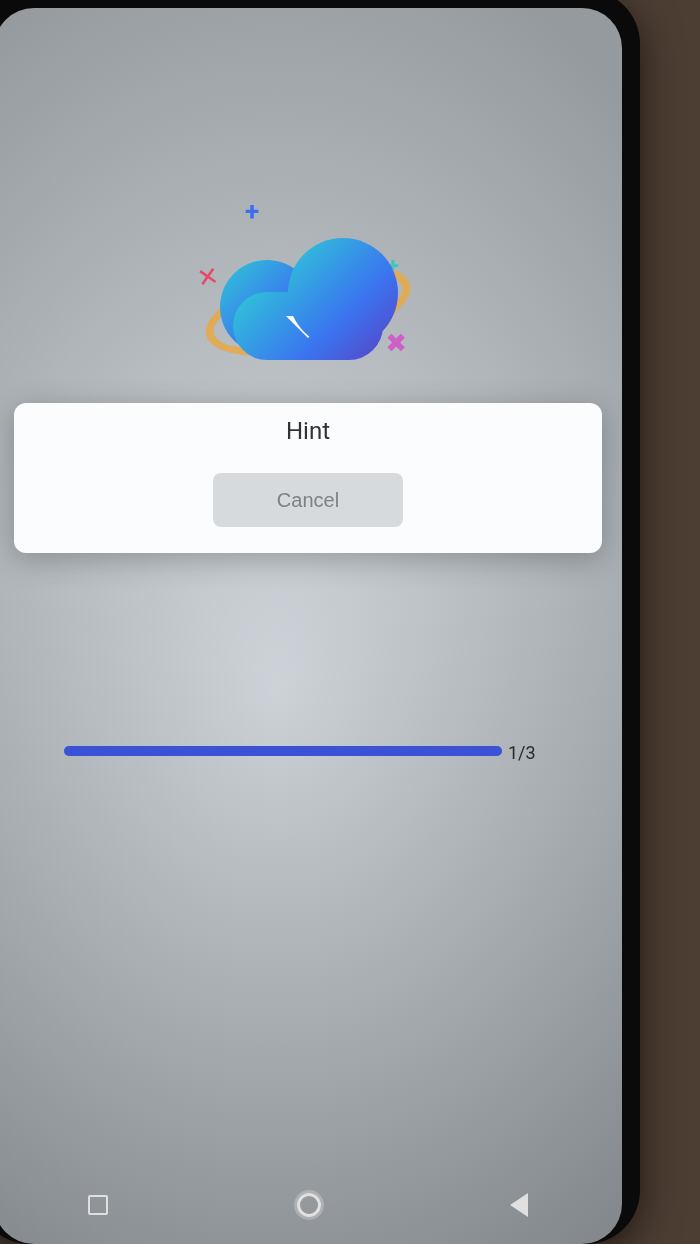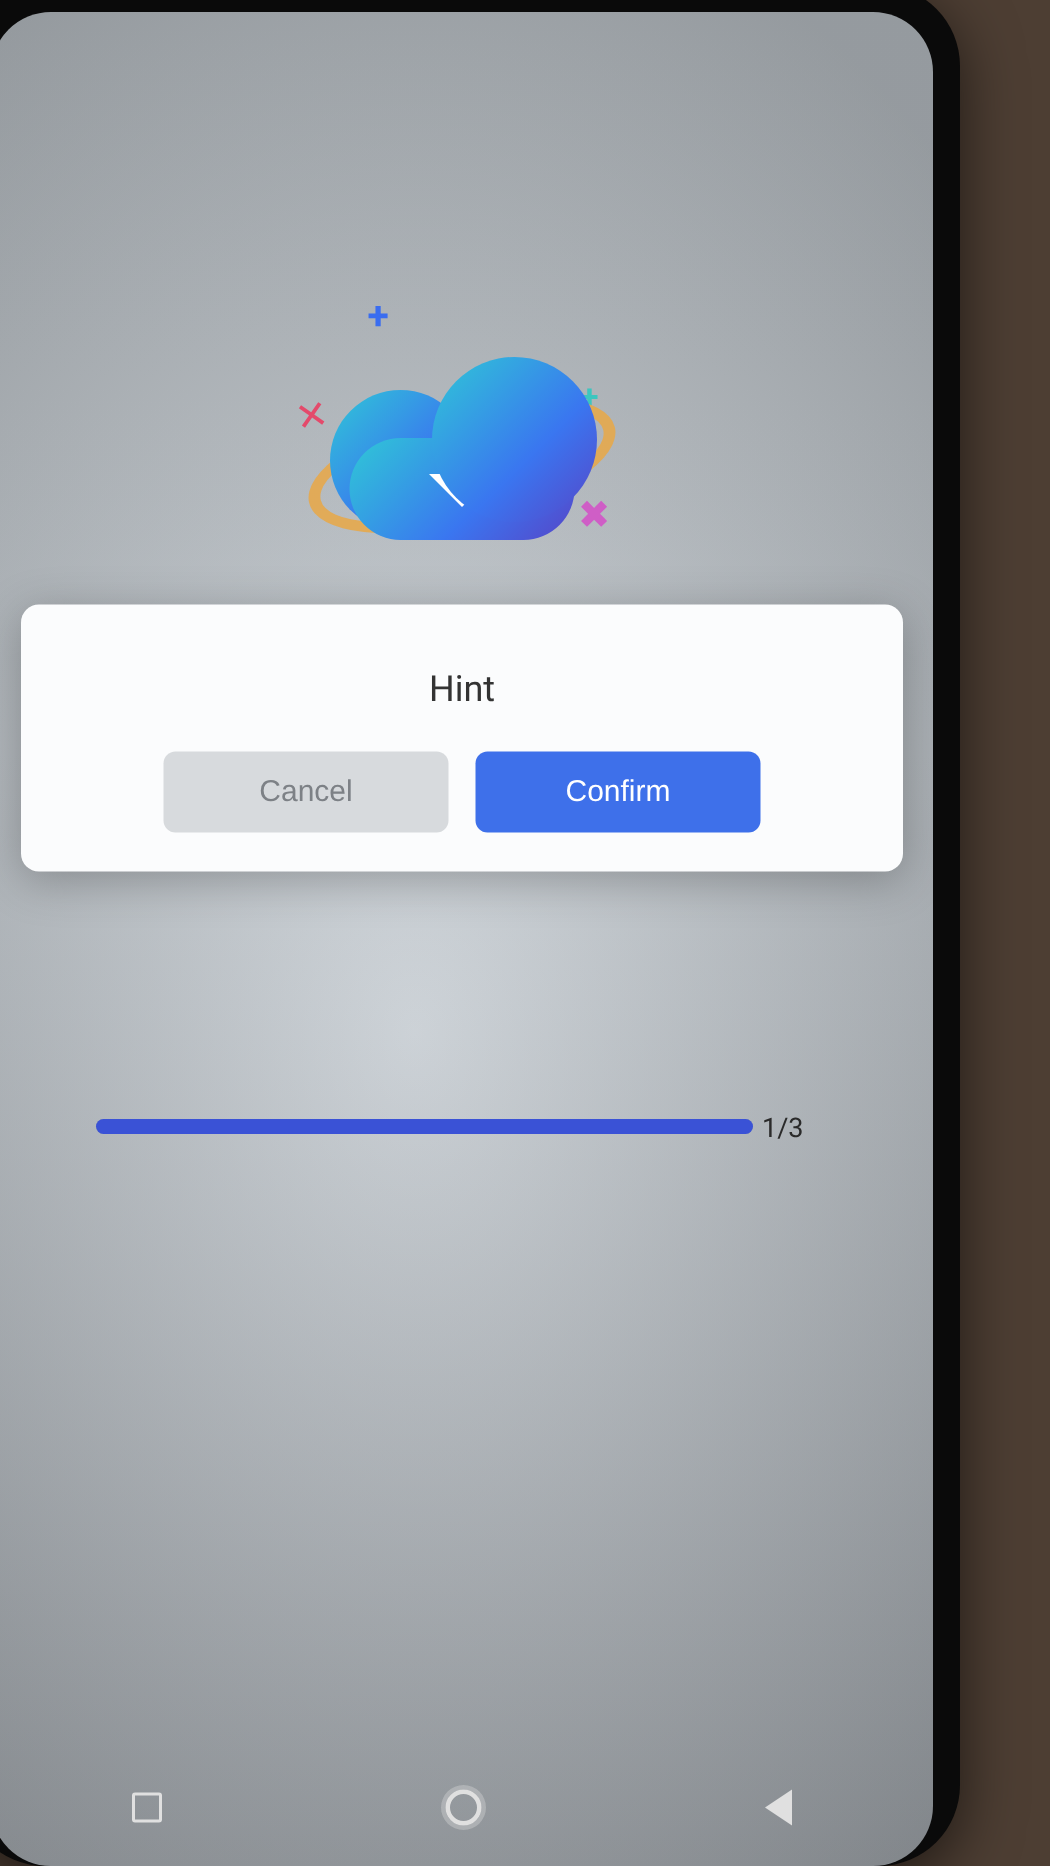--- a/index.html
+++ b/index.html
@@ -99,21 +99,21 @@
       border-top: 22px solid #fff;
     }
 
     .dialog {
       position: absolute;
       left: 20px; right: 20px;
       top: 395px;
       background: #fbfcfd;
       border-radius: 12px;
       box-shadow: 0 6px 30px rgba(0,0,0,.25);
-      padding: 42px 24px 26px;
+      padding: 14px 24px 26px;
       text-align: center;
     }
     .dialog-title { font-size: 24px; color: #333; margin-bottom: 28px; }
     .dialog-msg   { font-size: 22px; color: #444; margin-bottom: 30px; }
     .dialog-actions {
       display: flex;
       gap: 18px;
       justify-content: center;
     }
     .btn {
@@ -193,21 +193,20 @@
           <div class="cloud-body">
             <span class="cloud-base"></span>
             <span class="down-arrow"></span>
           </div>
         </div>
 
         <div class="dialog">
           <div class="dialog-title">Hint</div>
           <div class="dialog-actions">
             <button class="btn btn-cancel">Cancel</button>
-            <button class="btn btn-confirm">Confirm</button>
           </div>
         </div>
 
         <div class="progress">
           <div class="progress-fill"></div>
           <span class="progress-label">1/3</span>
         </div>
 
         <div class="navbar">
           <div class="nav-square"></div>

